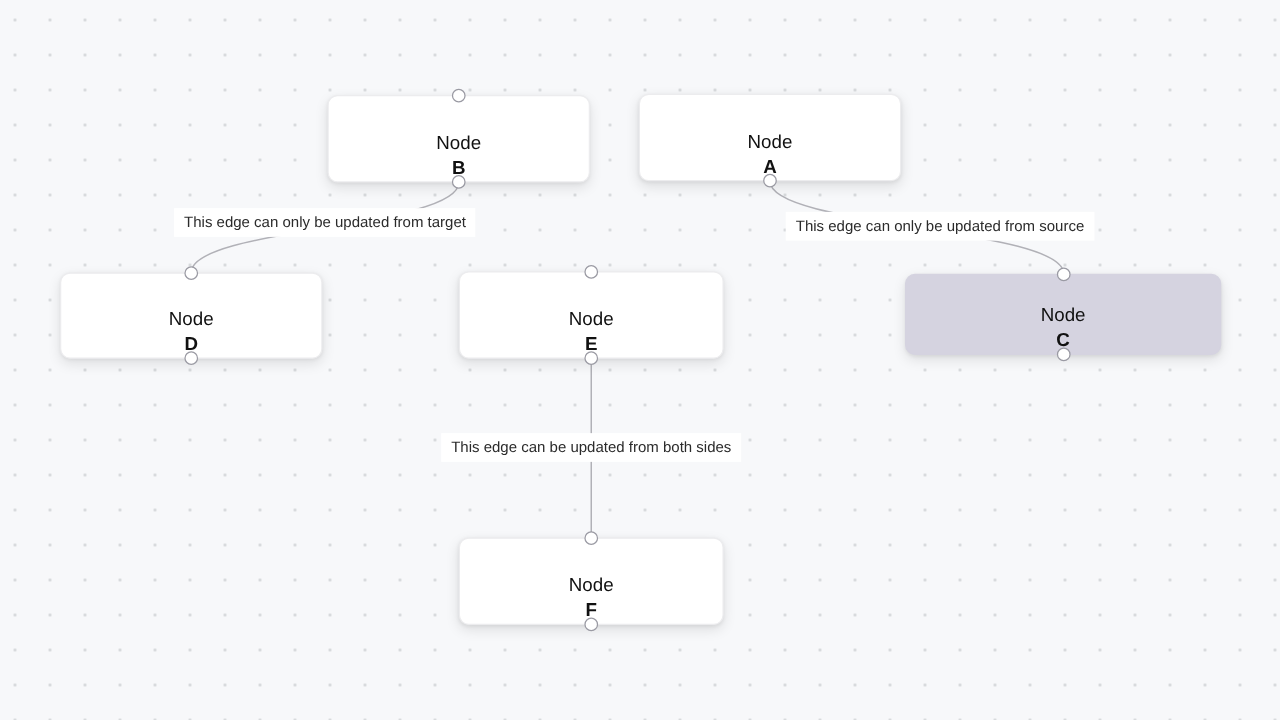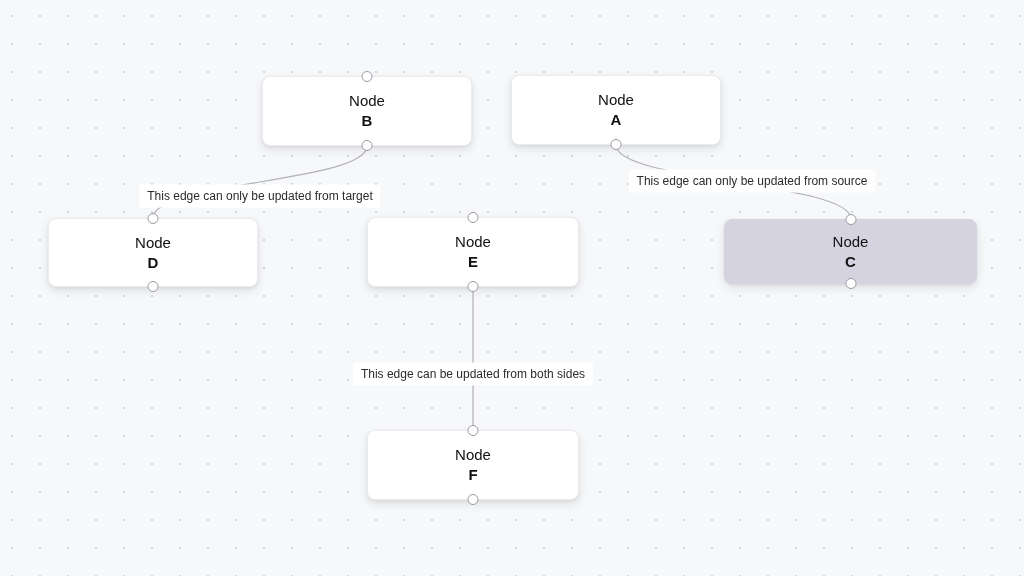--- a/index.html
+++ b/index.html
@@ -51,21 +51,21 @@
   }
   .node {
     position: absolute;
     background: var(--node-bg);
     border: 1px solid var(--node-border);
     border-radius: 8px;
     box-shadow: 0 4px 10px rgba(0,0,0,0.10), 0 1px 3px rgba(0,0,0,0.06);
     display: flex;
     flex-direction: column;
     align-items: center;
-    justify-content: center;
+    justify-content: flex-end;
     color: var(--node-text);
     font-size: 15px;
     cursor: grab;
   }
   .node.selected {
     background: var(--node-selected-bg);
     border-color: var(--node-selected-bg);
   }
   .node-line {
     line-height: 20px;
@@ -88,23 +88,23 @@
 </style>
 </head>
 <body>
 
 <div class="canvas" style="background-color: rgb(247, 248, 250); background-image: radial-gradient(circle, rgb(212, 215, 218) 1px, transparent 1.3px); background-size: 28px 28px; background-position: 26px 2px;">
   <svg class="edge-layer" width="1024" height="576" xmlns="http://www.w3.org/2000/svg">
       <path d="M 367 146 C 367 182, 153 182, 153 218" class="edge-path"></path>
       <path d="M 616 145 C 616 182, 851 182, 851 219" class="edge-path"></path>
       <path d="M 473 287 L 473 430" class="edge-path"></path>
     </svg>
-<div class="edge-label" style="left: 260px; top: 196px;">This edge can only be updated from target</div>
+<div class="edge-label" style="left: 260px; top: 178px;">This edge can only be updated from target</div>
     <div class="edge-label" style="left: 752px; top: 181px;">This edge can only be updated from source</div>
-    <div class="edge-label" style="left: 473px; top: 374px;">This edge can be updated from both sides</div>
+    <div class="edge-label" style="left: 473px; top: 358px;">This edge can be updated from both sides</div>
     <div class="node" style="left: 262px; top: 76px; width: 210px; height: 70px;">
       <div class="node-line">Node</div>
       <div class="node-line letter">B</div>
       <div class="handle handle-top"></div>
       <div class="handle handle-bottom"></div>
     </div>
     <div class="node" style="left: 511px; top: 75px; width: 210px; height: 70px;">
       <div class="node-line">Node</div>
       <div class="node-line letter">A</div>
       <div class="handle handle-bottom"></div>

